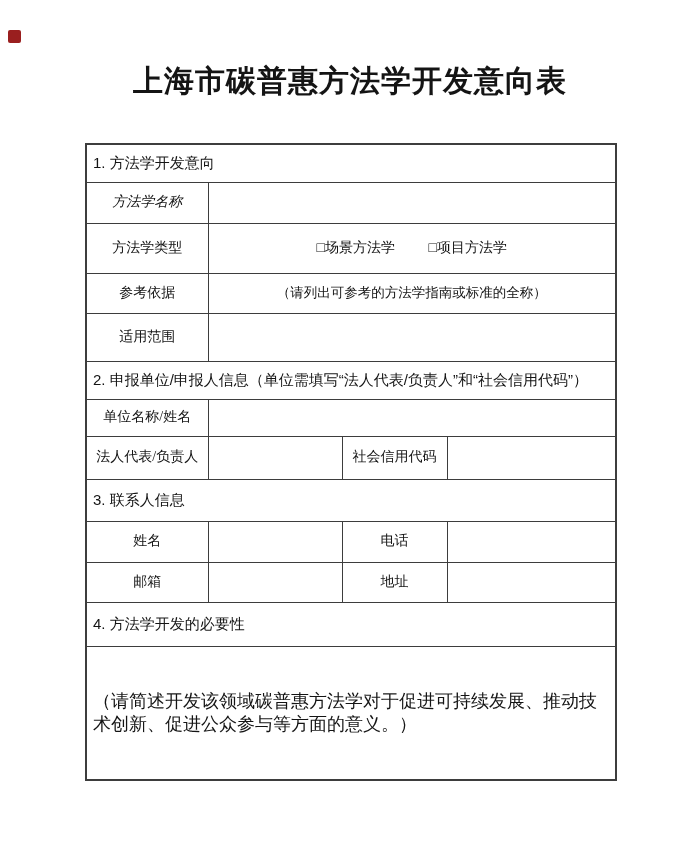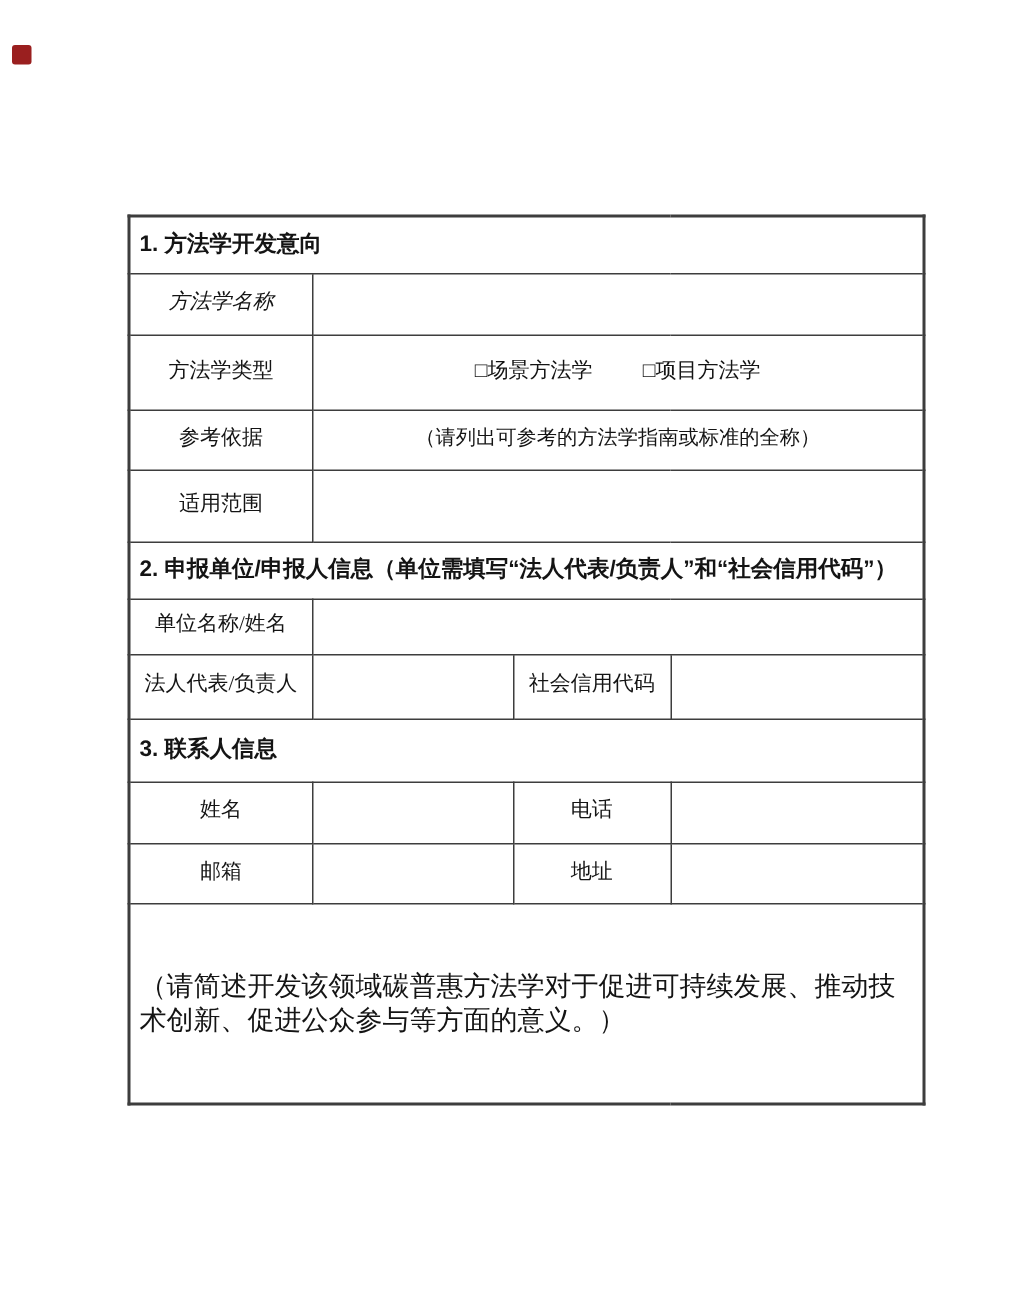--- a/index.html
+++ b/index.html
@@ -42,41 +42,42 @@
   tr.r-orgaddr { height:42px; }
   tr.r-legal { height:43px; }
   tr.r-h3    { height:42px; }
   tr.r-c1    { height:41px; }
   tr.r-c2    { height:40px; }
   tr.r-h4    { height:44px; }
   tr.r-body  { height:134px; }
 
   td.section-header {
     font-family:"Liberation Sans","DejaVu Sans",sans-serif;
-    font-weight:bold; font-size:15px;
+    font-weight:normal; font-size:15px;
     text-align:left; padding:0 6px; white-space:nowrap;
   }
   td.label-cell {
     text-align:center; white-space:nowrap; font-size:14px;
   }
   td.center-cell { text-align:center; }
   .hint-text { font-size:13.5px; }
   td.body-cell {
     padding:0 6px; font-size:18px; line-height:23px; text-align:left;
   }
   .cb-option { white-space:nowrap;text-align:right; }
   .cb-option + .cb-option { margin-left:30px; }
 </style>
 </head>
 <body>
 
 <div class="page">
 
   <div class="corner-mark" style="background: rgb(154, 31, 31);"></div>
 
+  <div class="title">上海市碳普惠方法学开发意向表</div>
 
   <table class="form-table">
     <colgroup>
       <col style="width:122px">
       <col style="width:134px">
       <col style="width:105px">
       <col style="width:169px">
     </colgroup>
 
     <tbody>
@@ -128,20 +129,23 @@
       <td class="label-cell">电话</td>
       <td></td>
     </tr>
     <tr class="r-c2">
       <td class="label-cell">邮箱</td>
       <td></td>
       <td class="label-cell">地址</td>
       <td></td>
     </tr>
 
+    <tr class="r-h4">
+      <td class="section-header" colspan="4">4. 方法学开发的必要性</td>
+    </tr>
     <tr class="r-body">
       <td class="body-cell" colspan="4">
         <span>（请简述开发该领域碳普惠方法学对于促进可持续发展、推动技术创新、促进公众参与等方面的意义。）</span>
       </td>
     </tr>
   </tbody>
     </table>
 
 </div>
 

